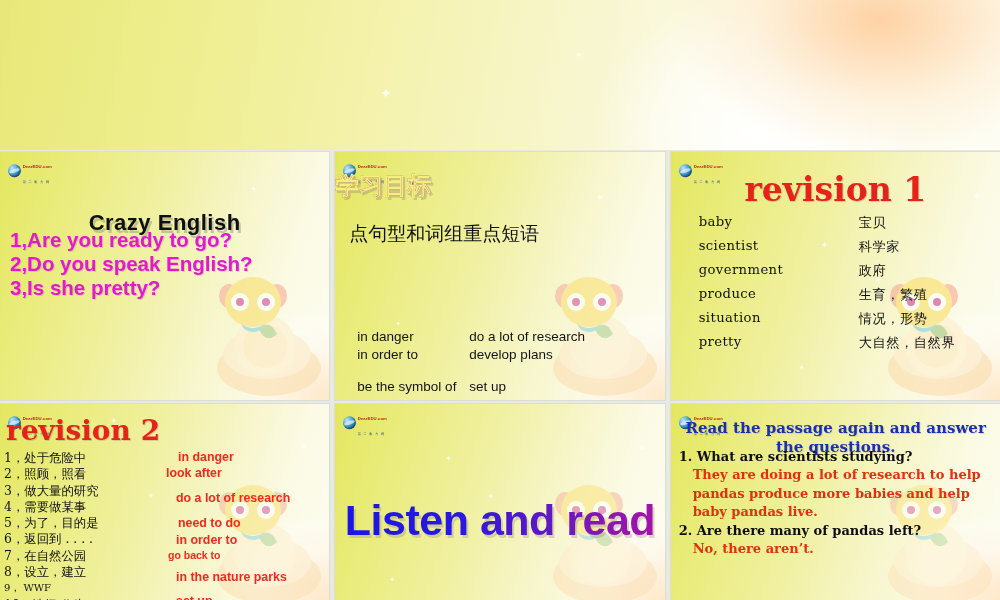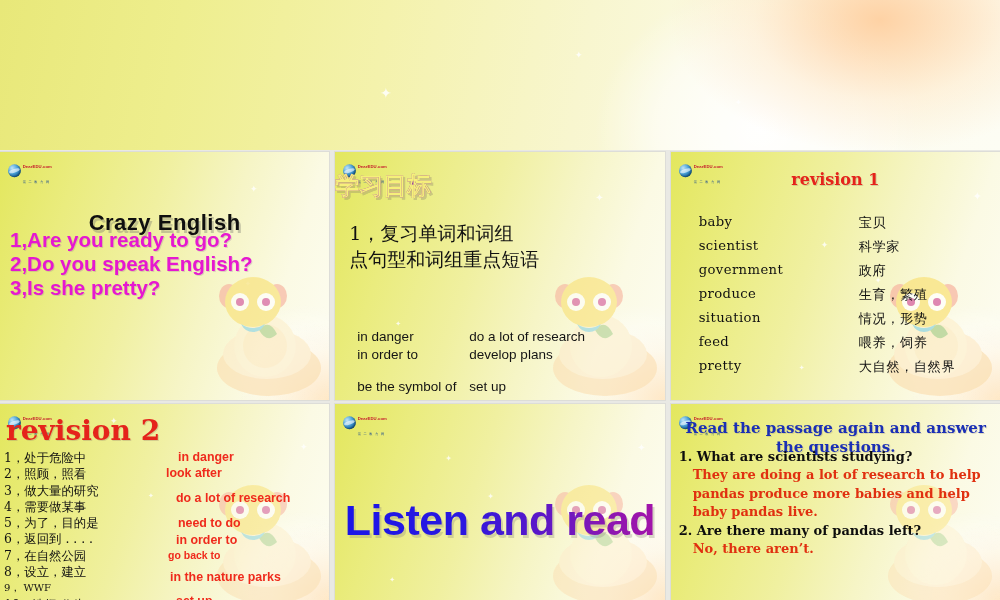--- a/index.html
+++ b/index.html
@@ -94,21 +94,21 @@
     font-size:13.5px;color:#141414;line-height:1.35;
   }
   .s2 .phr .row{display:flex;}
   .s2 .phr .c1{width:112px;flex:0 0 112px;}
   .s2 .phr .gap{height:14px;}
 
   
   .s3 .title{
     position:absolute;left:0;right:0;top:18px;text-align:center;
     font-family:"DejaVu Serif","Liberation Serif",serif;
-    font-size:16px;font-weight:bold;color:#e5231b;
+    font-size:33px;font-weight:bold;color:#e5231b;
     text-shadow:1px 1px 0 rgba(160,140,110,.35);
   }
   .s3 .vocab{
     position:absolute;left:8px;right:8px;top:62px;
     font-family:"DejaVu Serif","Liberation Serif",serif;
     font-size:13.2px;color:#111;
   }
   .s3 .vrow{display:flex;height:24px;align-items:flex-start;margin-left:20px;}
   .s3 .en{width:160px;flex:0 0 160px;letter-spacing:.4px;}
   .s3 .zh{letter-spacing:.6px;}
@@ -227,21 +227,20 @@
           <ellipse cx="46" cy="52" rx="28" ry="25" fill="#f9e27a"></ellipse>
           <circle cx="33" cy="52" r="9" fill="#fff"></circle>
           <circle cx="59" cy="52" r="9" fill="#fff"></circle>
           <circle cx="33" cy="52" r="4" fill="#d45aa0"></circle>
           <circle cx="59" cy="52" r="4" fill="#d45aa0"></circle>
           <path d="M34 74 q12 8 24 0 q-4 8 -12 8 q-8 0 -12 -8z" fill="#8fd4e0"></path>
         </g>
       </svg>
       <div class="title">学习目标</div>
       <div class="cn">
-        <div>1，复习单词和词组</div>
         <div>点句型和词组重点短语</div>
       </div>
       <div class="phr">
         <div class="row">
           <span class="c1">in danger</span>
           <span>do a lot of research</span>
         </div>
         <div class="row">
           <span class="c1">in order to</span>
           <span>develop plans</span>
@@ -299,24 +298,20 @@
           </div>
         <div class="vrow">
             <span class="en">produce</span>
             <span class="zh">生育，繁殖</span>
           </div>
         <div class="vrow">
             <span class="en">situation</span>
             <span class="zh">情况，形势</span>
           </div>
         <div class="vrow">
-            <span class="en">feed</span>
-            <span class="zh">喂养，饲养</span>
-          </div>
-        <div class="vrow">
             <span class="en">pretty</span>
             <span class="zh">大自然，自然界</span>
           </div>
       </div>
     </div>
 
     <div class="slide s4">
       <div class="logo">
         <span class="globe"></span>
         <span class="txt">
@@ -356,21 +351,21 @@
         <div class="wwf">9，  WWF</div>
         <div>10，选择    作为</div>
       </div>
       <div class="enlist">
         <div style="left:14px;top:0px;">in danger</div>
         <div style="left:2px;top:16px;">look after</div>
         <div style="left:12px;top:41px;">do a lot of research</div>
         <div style="left:14px;top:66px;">need to do</div>
         <div style="left:12px;top:83px;">in order to</div>
         <div style="left:4px;top:99px;font-size:10.5px;">go back to</div>
-        <div style="left:6px;top:120px;">in the nature parks</div>
+        <div style="left:12px;top:120px;">in the nature parks</div>
         <div style="left:12px;top:144px;">set up</div>
       </div>
     </div>
 
     <div class="slide s5">
       <div class="logo">
         <span class="globe"></span>
         <span class="txt">
           <span class="t1">DearEDU.com</span><br>
           <span class="t2">第 二 教 育 网</span>

